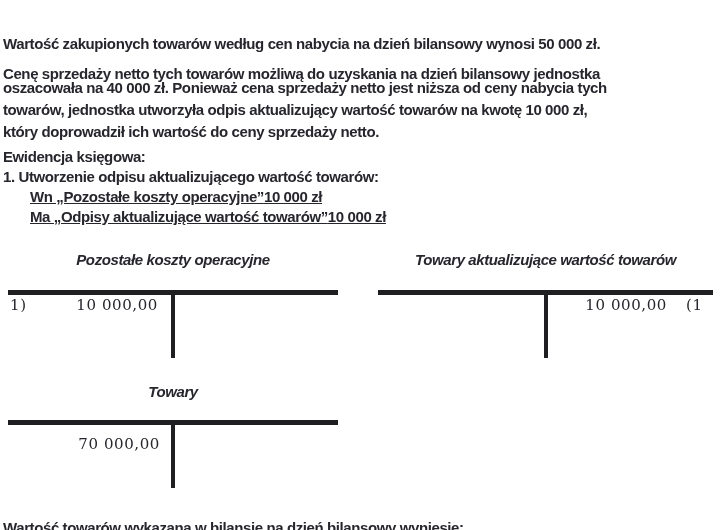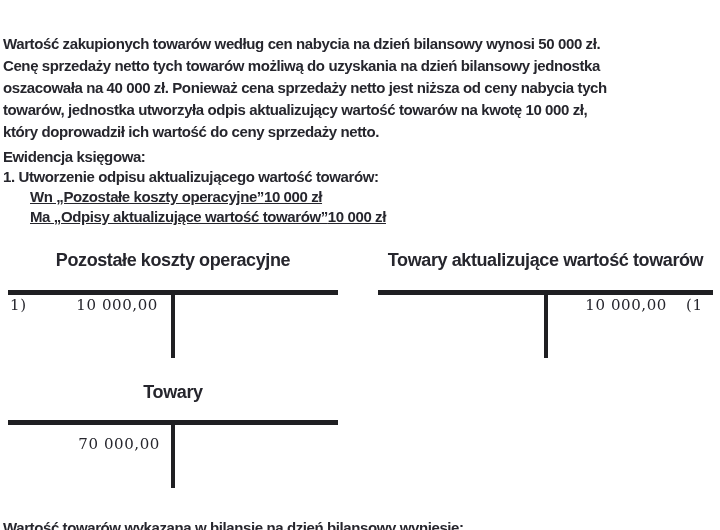--- a/index.html
+++ b/index.html
@@ -12,42 +12,42 @@
   .textline {
     position:absolute; left:3px; white-space:nowrap;
     font-size:15px; line-height:20px; letter-spacing:-0.4px;
   }
   .posting-row {
     position:absolute; left:30px; right:13px; display:flex;
     font-size:15px; line-height:20px;
     letter-spacing:-0.4px; white-space:nowrap;text-decoration:underline;
   }
   .t-title {
-    position:absolute; text-align:center; font-size:18px; line-height:18px;
-    letter-spacing:-0.4px; white-space:nowrap;
+    position:absolute; text-align:center; font-size:15px; line-height:18px;
+    letter-spacing:-0.4px; white-space:nowrap;font-style:italic;
   }
   .hline { position:absolute; height:5px; background:#1f1f22; }
   .vline { position:absolute; width:4px;  background:#1f1f22; }
   .amount {
     font-family:"DejaVu Serif", serif; font-weight:normal; font-size:15px;
     line-height:18px; letter-spacing:0.6px; color:#26262d; white-space:nowrap;
   }
   .debit-row {
     position:absolute; display:flex; justify-content:space-between;
   }
   .right-align { text-align:right; }
   .abs { position:absolute; }
 </style>
 </head>
 <body>
 
 <div class="page">
 
   <div class="textline" style="top:2px">Wartość zakupionych towarów według cen nabycia na dzień bilansowy wynosi 50 000 zł.</div>
-  <div class="textline" style="top:24px">Cenę sprzedaży netto tych towarów możliwą do uzyskania na dzień bilansowy jednostka</div>
+  <div class="textline" style="top:32px">Cenę sprzedaży netto tych towarów możliwą do uzyskania na dzień bilansowy jednostka</div>
   <div class="textline" style="top:46px">oszacowała na 40 000 zł. Ponieważ cena sprzedaży netto jest niższa od ceny nabycia tych</div>
   <div class="textline" style="top:68px">towarów, jednostka utworzyła odpis aktualizujący wartość towarów na kwotę 10 000 zł,</div>
   <div class="textline" style="top:90px">który doprowadził ich wartość do ceny sprzedaży netto.</div>
 
   <div class="textline" style="top:115px">Ewidencja księgowa:</div>
   <div class="textline" style="top:135px">1. Utworzenie odpisu aktualizującego wartość towarów:</div>
 
   <div class="posting-row" style="top:155px">
     <span>Wn „Pozostałe koszty operacyjne”</span>
     <span>10 000 zł</span>

